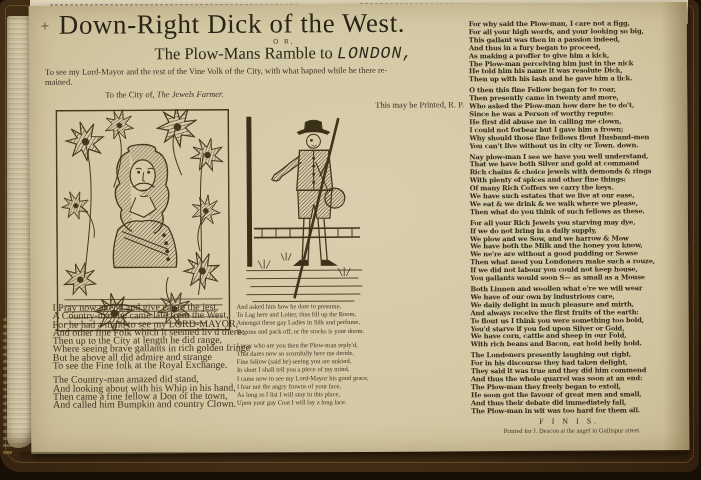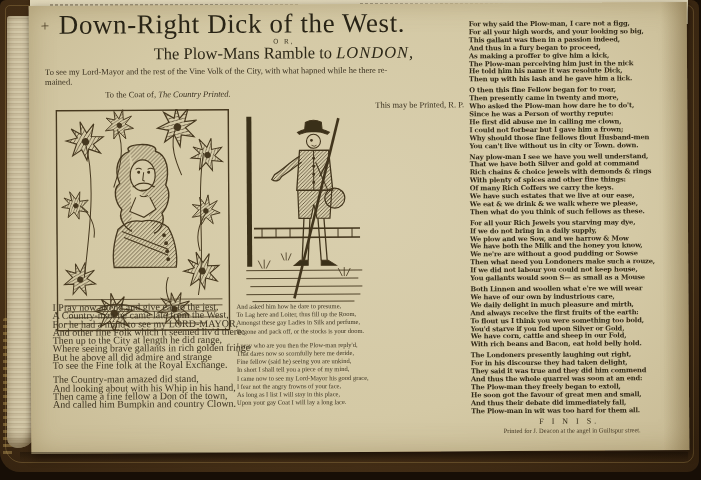--- a/index.html
+++ b/index.html
@@ -34,21 +34,21 @@
         color:#3a3120;}
   .page::after{content:"";position:absolute;right:0;top:0;width:26px;height:100%;
         background:linear-gradient(90deg,rgba(110,88,48,0),rgba(110,88,48,.38));}
   .margin-mark{position:absolute;left:12px;top:12px;font-size:15px;color:#4a3c24;}
   .title{position:absolute;left:30px;top:4px;width:432px;
         font-size:27px;letter-spacing:.6px;color:#292416;white-space:nowrap;}
   .or{position:absolute;left:70px;top:33px;width:370px;text-align:center;
         font-size:7px;letter-spacing:2px;color:#36301e;}
   .subtitle{position:absolute;left:70px;top:39px;width:370px;text-align:center;
         font-size:16.5px;color:#2d2818;white-space:nowrap;}
-  .subtitle .place{font-style:italic;letter-spacing:1px;}
+  .subtitle .place{font-style:italic;letter-spacing:1px;font-family:Liberation Mono, monospace;}
   .dedication{position:absolute;left:16px;top:62px;width:412px;
         font-size:8.5px;line-height:9.5px;color:#3a3120;}
   .tune-row{position:absolute;left:16px;top:84px;width:440px;font-size:8.5px;color:#3a3120;}
   .tune{position:absolute;left:60px;top:0;white-space:nowrap;}
   .tune em{font-style:italic;}
   .license{position:absolute;left:330px;top:12px;white-space:nowrap;}
   
   .wc{position:absolute;}
   .wc-left{left:26px;top:104px;}
   .wc-right{left:212px;top:106px;}
@@ -94,21 +94,21 @@
 
     <div class="margin-mark">+</div>
     <div class="title">Down-Right Dick of the West.</div>
     <div class="or">O R,</div>
     <div class="subtitle"><span>The Plow-Mans Ramble to </span><span class="place">LONDON,</span></div>
     <div class="dedication">
       <div>To see my Lord-Mayor and the rest of the Vine Volk of the City, with what hapned while he there re-</div>
       <div>mained.</div>
     </div>
     <div class="tune-row">
-      <span class="tune"><span>To the Coat of, </span><em>The Country Printed.</em></span>
+      <span class="tune"><span>To the City of, </span><em>The Jewels Farmer.</em></span>
       <span class="license">This may be Printed, R. P.</span>
     </div>
 
     <svg class="wc wc-left" width="174" height="222" viewBox="0 0 174 222">
       <defs>
         <pattern id="wh" width="4" height="4" patternUnits="userSpaceOnUse">
           <path d="M0 4 L4 0" stroke="#4a3d26" stroke-width="0.7"></path>
         </pattern>
         <g id="flw" stroke="#46381f" stroke-width="1" fill="url(#wh)">
           <path d="M0,-18 L3,-7 L11,-13 L6,-3 L16,0 L6,4 L10,13 L1,7 L-3,16 L-5,6 L-14,9 L-8,0 L-16,-5 L-6,-5 L-9,-14 L-2,-7 Z"></path>

